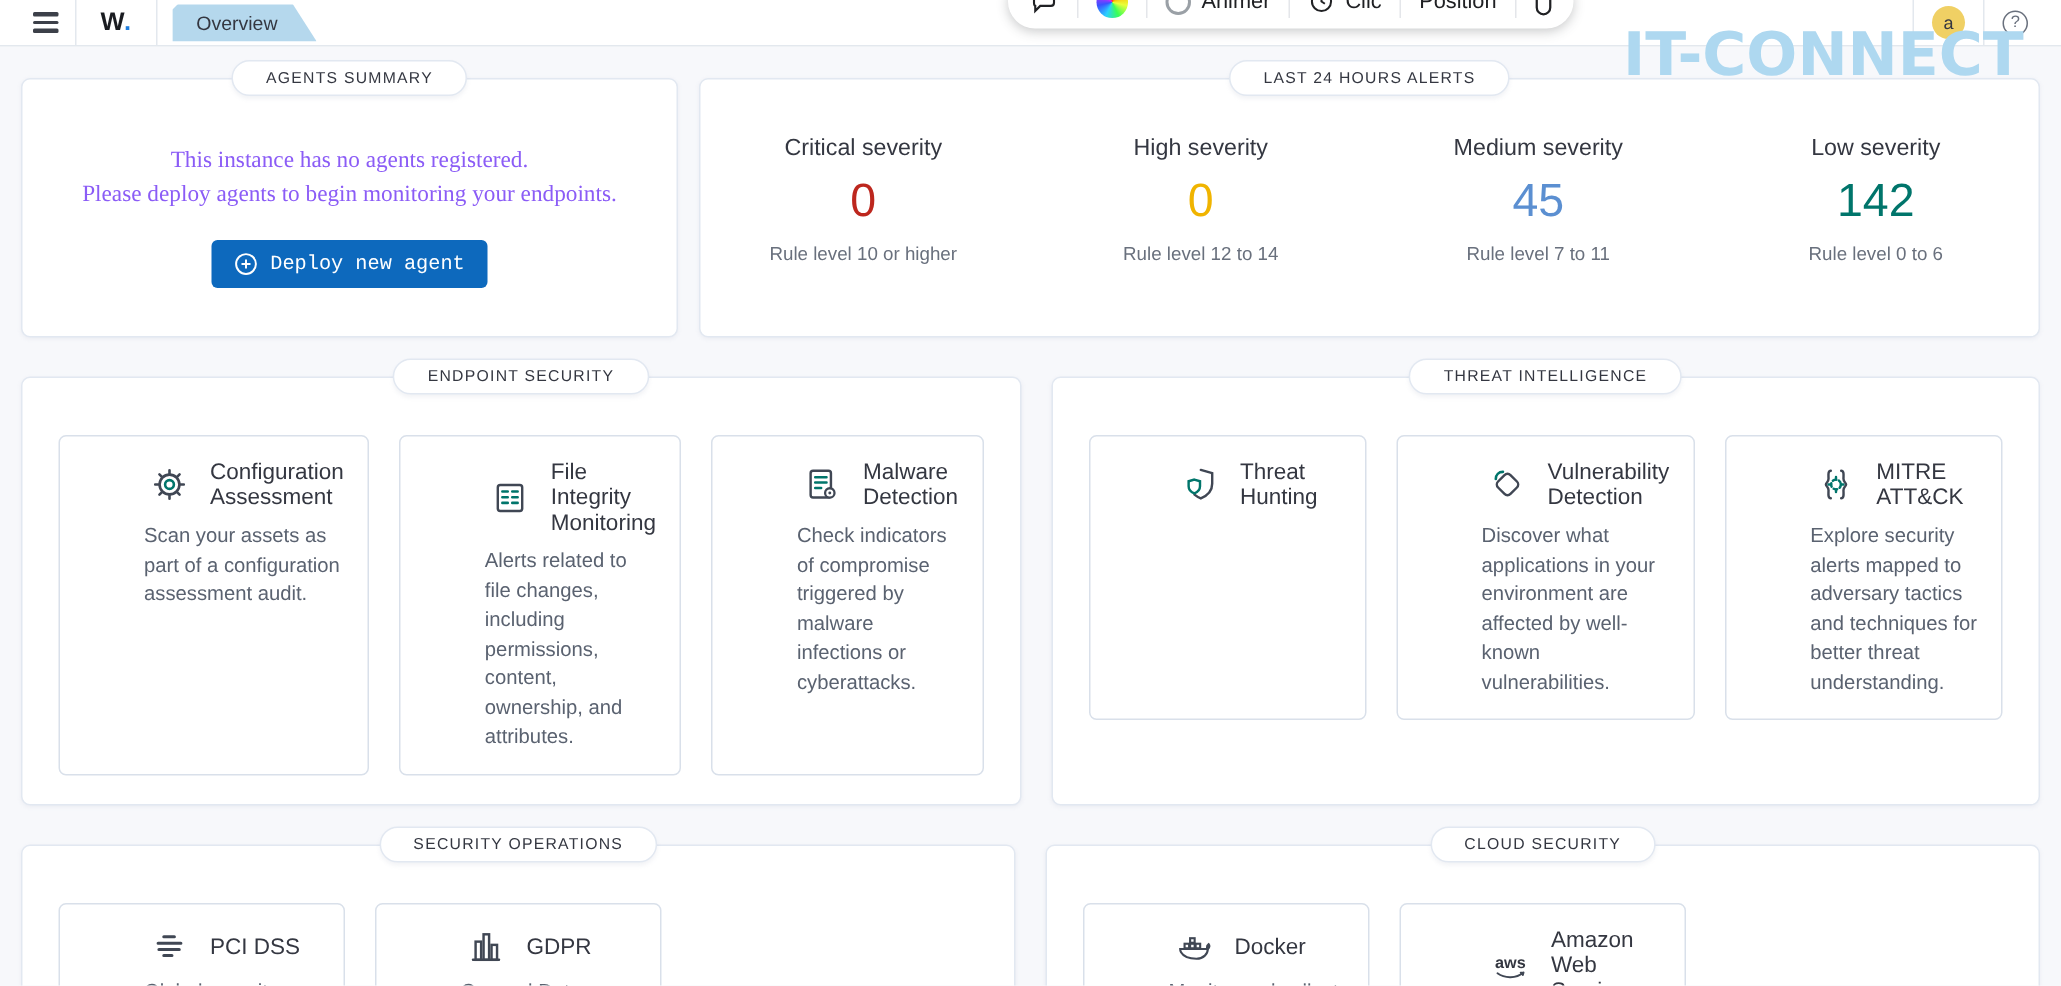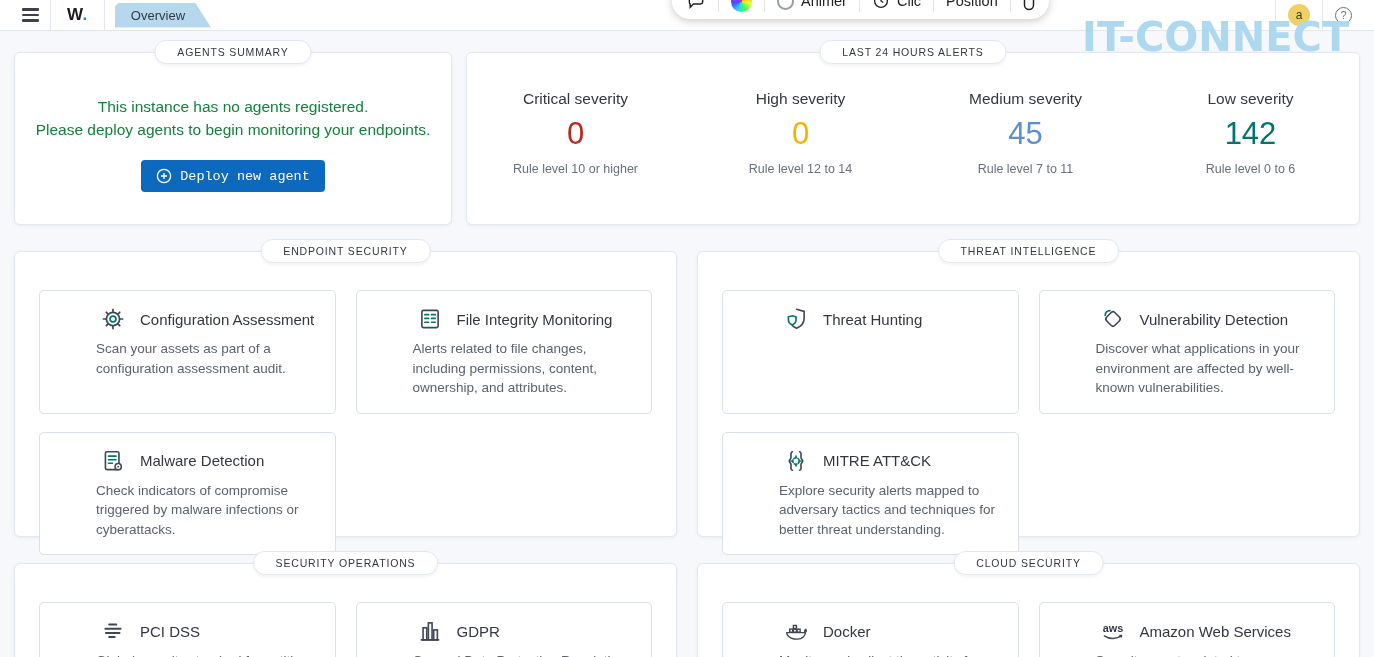--- a/index.html
+++ b/index.html
@@ -79,37 +79,37 @@
   }
   .h-agents { height:173px; }
   .h-row2 { height:286px; }
   .h-row3 { height:280px; }
 
   
   .agents-body {
     height:100%; display:flex; flex-direction:column; align-items:center; justify-content:center;
     text-align:center; padding-top:10px;
   }
-  .agents-msg { font-size:15.5px; line-height:23px; color:#15803d; }
+  .agents-msg { font-size:15.5px; line-height:23px; color:#8b5cf6;font-family:Liberation Serif, serif; }
   .deploy-btn {
     margin-top:19px; background:#0d69bd; color:#fff; border:none; border-radius:4px;
     font-size:13.5px; font-family:Liberation Mono, monospace; padding:8px 15px; display:flex; align-items:flex-end; gap:8px;
     cursor:pointer;
   }
 
   
   .alerts-body { height:100%; display:flex; align-items:center; padding:14px 20px 26px;gap:48px; }
   .sev { flex:1; text-align:center; }
   .sev-label { font-size:15.5px; color:#343741; }
   .sev-value { font-size:31px; line-height:38px; margin:7px 0 9px; font-weight:400; }
   .sev-sub { font-size:12.5px; color:#69707d; }
 
   
   .cards {
-    padding:38px 24px 20px; display:grid; grid-template-columns:1fr 1fr; gap:18px 20px;
+    padding:38px 24px 20px; display:grid; grid-template-columns:1fr 1fr 1fr; gap:18px 20px;
     align-items:stretch; align-content:start;
   }
   .card {
     border:1px solid #d9e0ea; border-radius:5px; background:#fff; padding:15px 16px;
     cursor:pointer;
   }
   .card-head { display:flex; align-items:center; gap:14px; }
   .card-icon { width:26px; height:26px; flex:0 0 26px; display:flex; align-items:center; justify-content:center;margin-left:44px; }
   .card-title { font-size:15px; color:#343741; font-weight:500; }
   .card-desc { font-size:13.5px; color:#5a6270; line-height:1.45; margin:7px 0 0 40px; }

